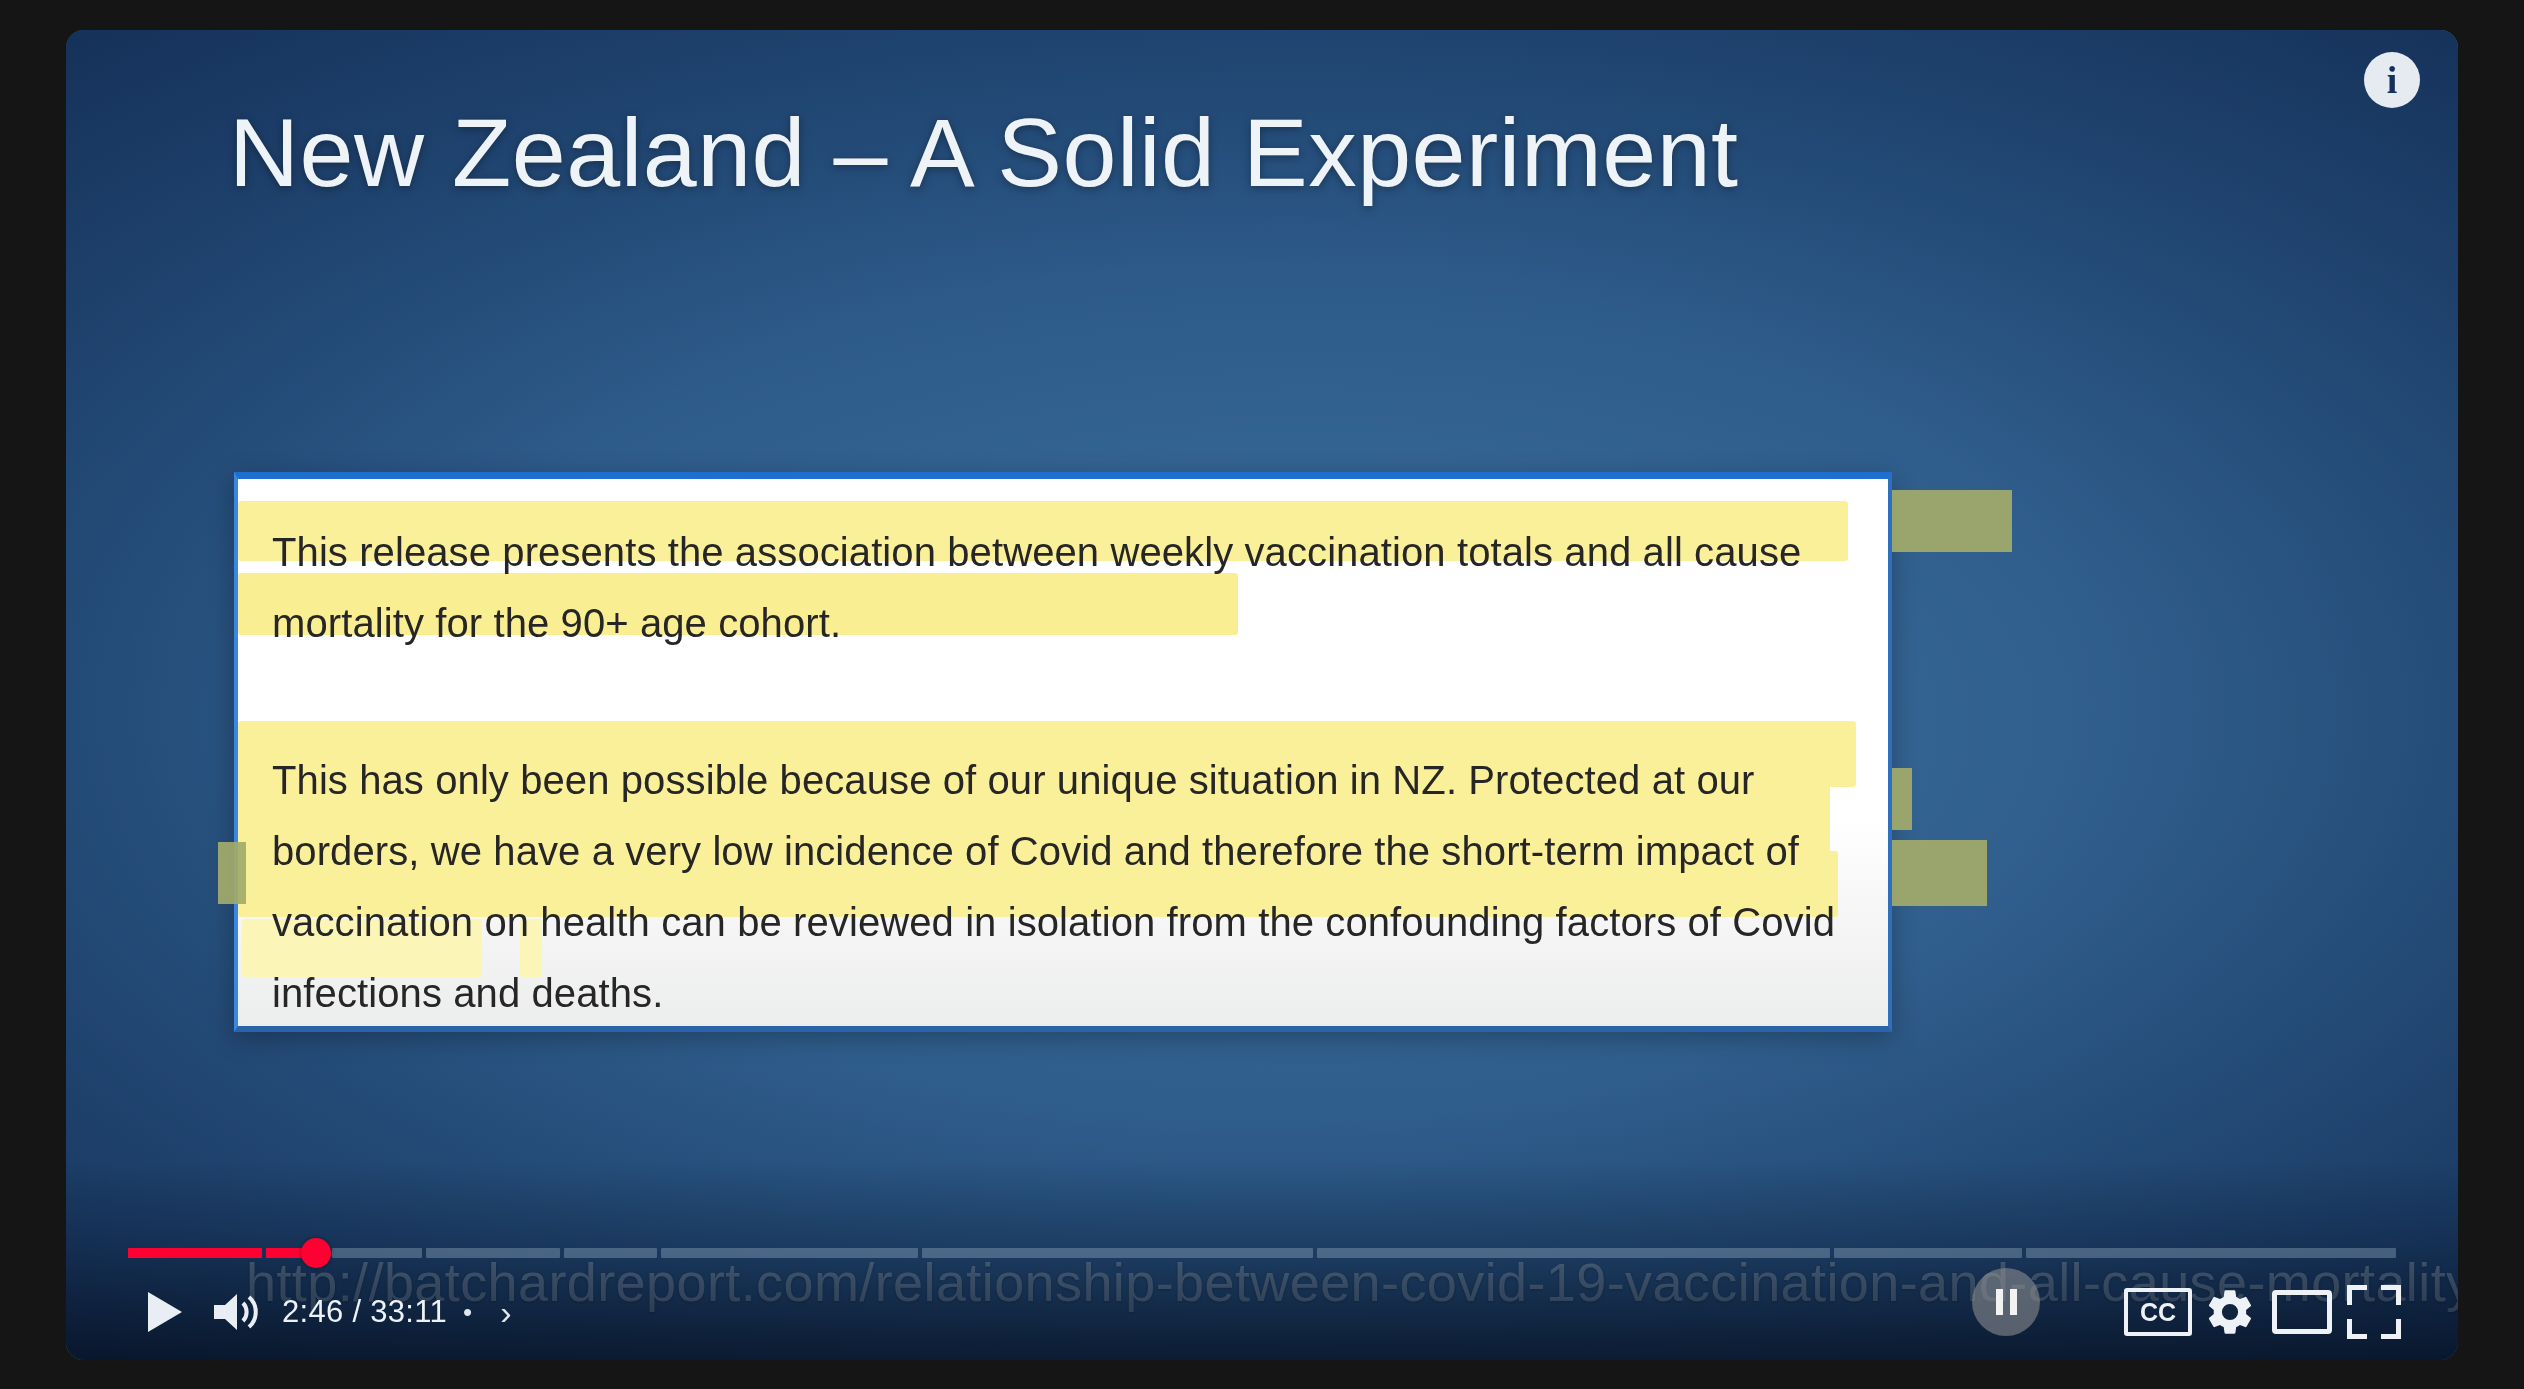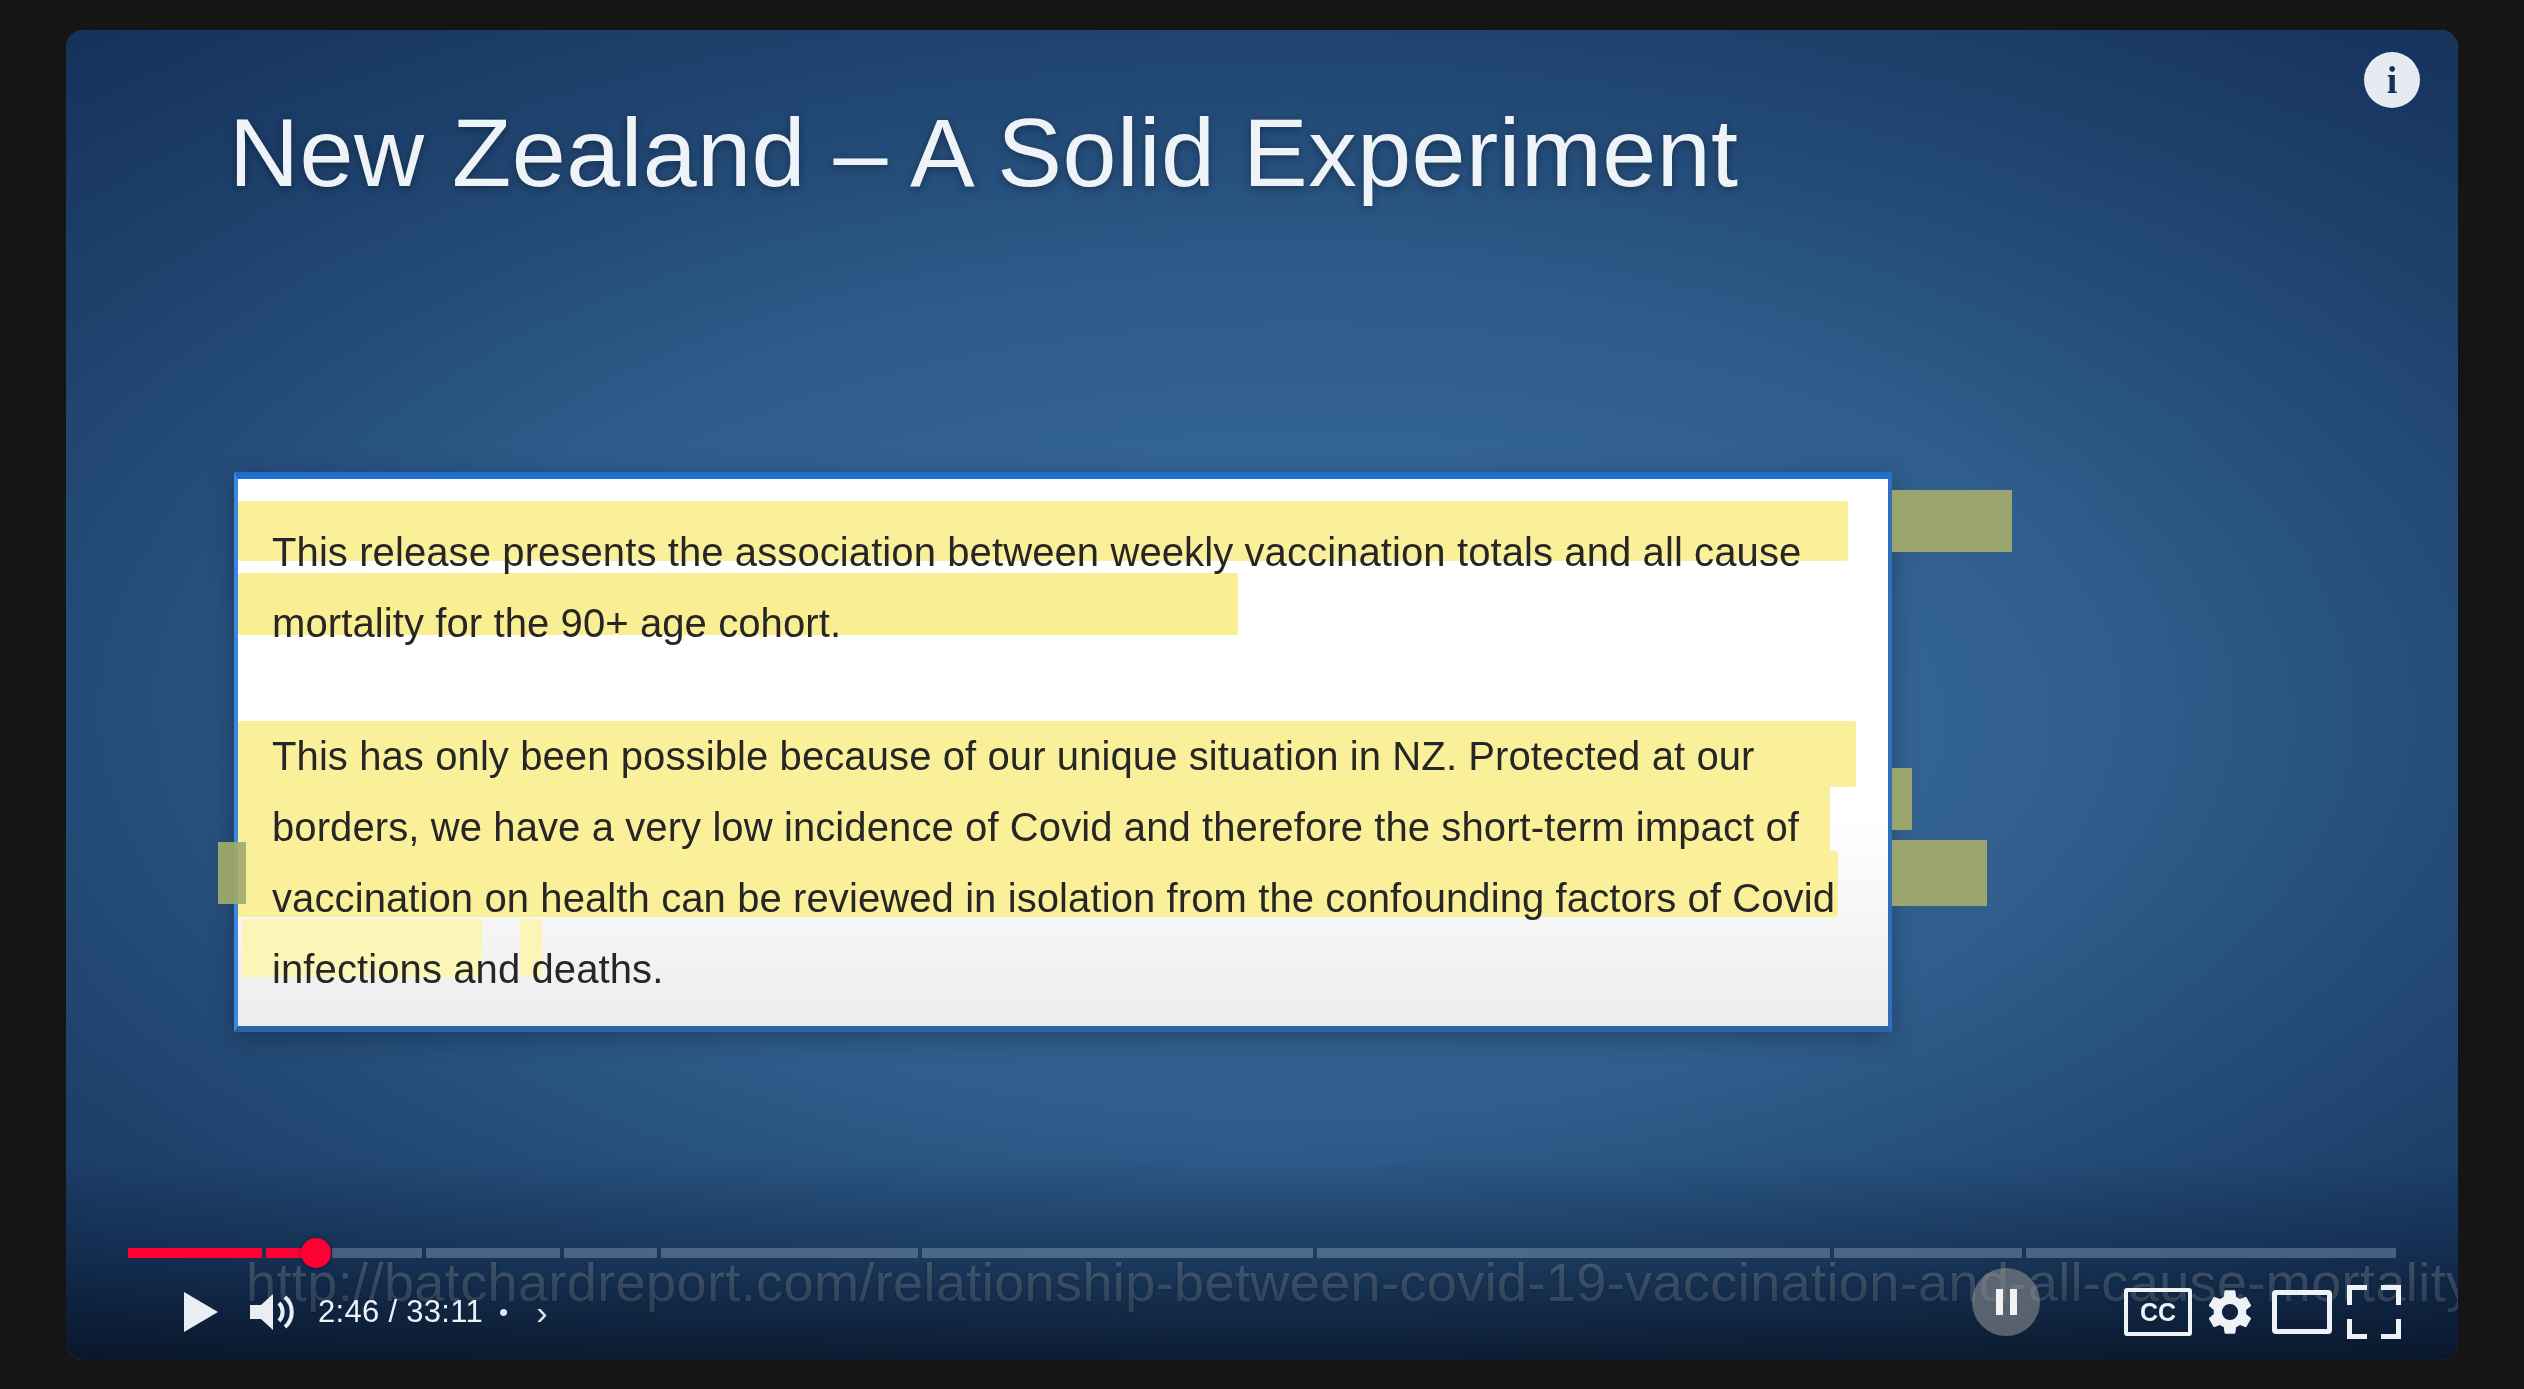--- a/index.html
+++ b/index.html
@@ -87,21 +87,21 @@
   .para {
     position: relative;
     color: #262626;
     font-size: 40px;
     line-height: 71px;
     letter-spacing: 0.1px;
     font-family: "Liberation Sans", sans-serif;
     z-index: 3;
   }
   #para-1 { margin-top: 10px; }
-  #para-2 { margin-top: 62px; }
+  #para-2 { margin-top: 86px; }
 
   
   .hl {
     position: absolute;
     background: #fbf09a;
     z-index: 1;
     border-radius: 3px;
   }
   .hl.soft { background: #faee93; }
   .hl.pale { background: #fcf5b8; }
@@ -202,21 +202,21 @@
   }
 
   
   #controls-row {
     position: absolute;
     left: 0; right: 0;
     bottom: 0;
     height: 96px;
     display: flex;
     align-items: center;
-    padding: 0 48px 0 98px;
+    padding: 0 48px 0 62px;
   }
   .ctrl {
     display: flex;
     align-items: center;
     justify-content: center;
     height: 96px;
     min-width: 72px;
     cursor: pointer;
     color: #e9eef4;
   }

